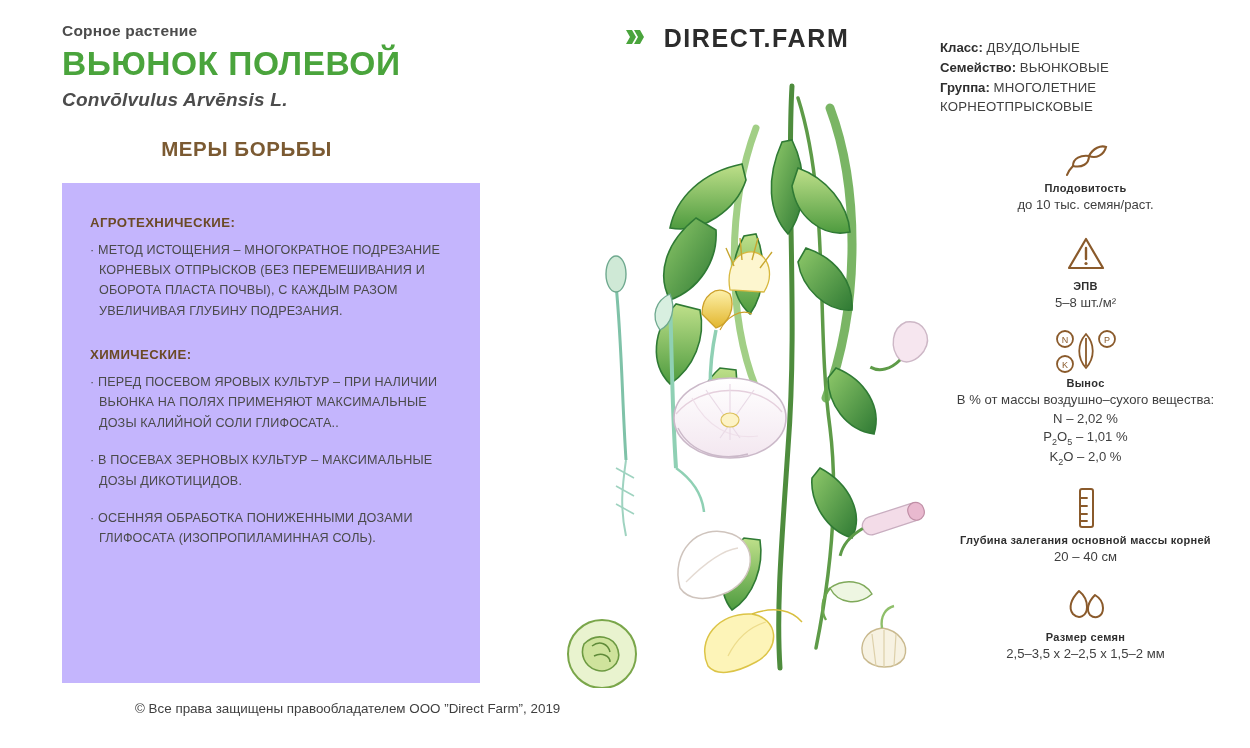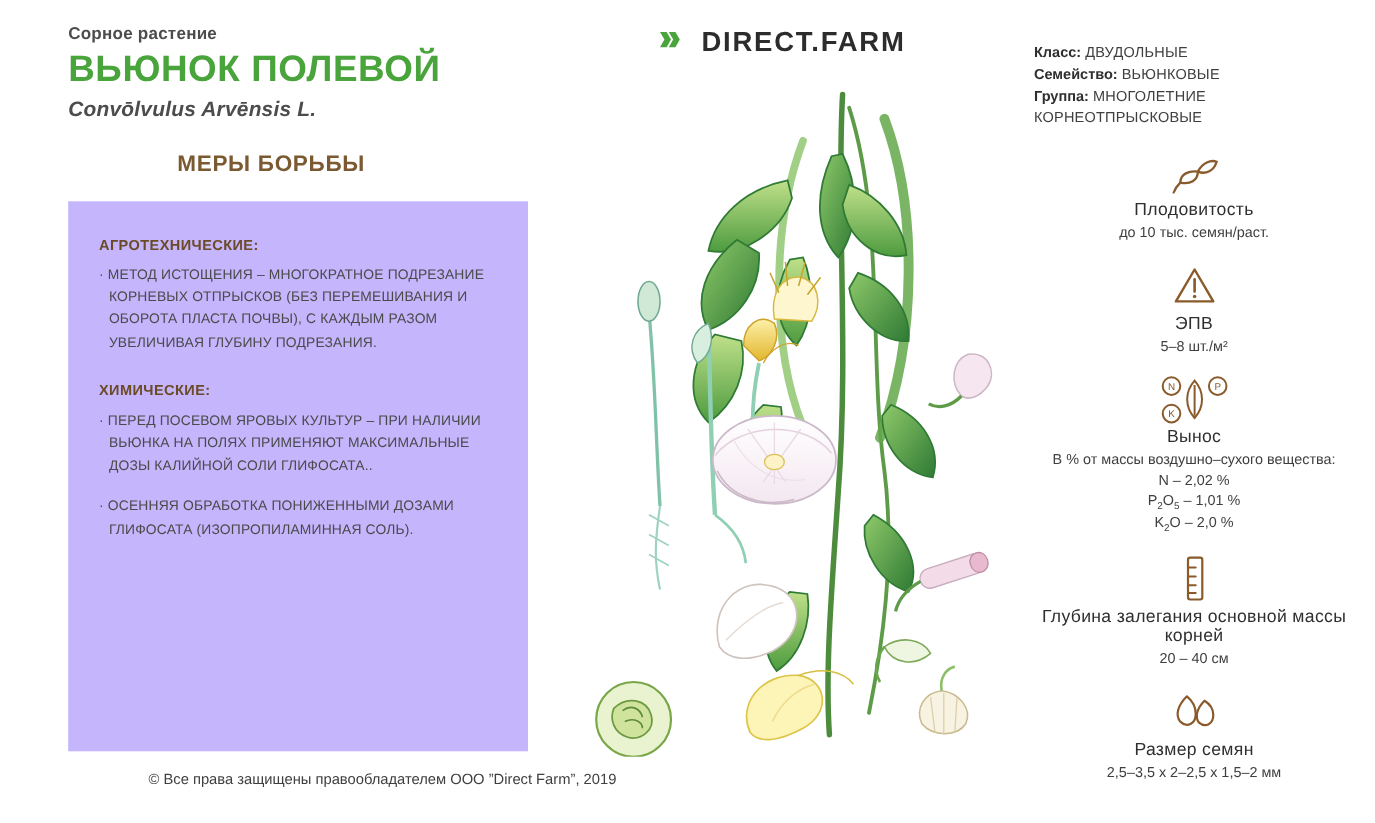--- a/index.html
+++ b/index.html
@@ -75,21 +75,21 @@
     letter-spacing: .15px;
     margin-bottom: 17px;
     padding-left: 9px;
     text-indent: -9px;
   }
   .bullet:last-child { margin-bottom: 0; }
 
   
   .center-col {
     position: absolute;
-    left: 494px; top: 0;
+    left: 520px; top: 0;
     width: 435px; height: 748px; text-align: right;
   }
   .brand {
     display: flex;
     align-items: center;
     justify-content: center;
     gap: 12px;
     margin-top: 24px;
   }
   .brand-mark { display: block; }
@@ -127,22 +127,22 @@
     font-size: 13.2px;
     color: #3f3f3f;
     line-height: 1.5;
   }
   .taxo-row b { color: #2f2f2f; }
   .taxo-val { letter-spacing: .2px; }
 
   .fact { margin-top: 16px; }
   .fact-icon { height: 46px; display: flex; align-items: center; justify-content: center; }
   .fact-title {
-    font-size: 16px;
-    font-weight: normal;
+    font-size: 11px;
+    font-weight: bold;
     color: #2f2f2f;
     margin-top: 3px;
     letter-spacing: .3px;
   }
   .fact-sub {
     font-size: 13.1px;
     color: #3f3f3f;
     line-height: 1.42;
     margin-top: 2px;
   }
@@ -160,20 +160,21 @@
 
   <div class="measures-title">МЕРЫ БОРЬБЫ</div>
 
   <div class="panel">
 
     <div class="sect-head">АГРОТЕХНИЧЕСКИЕ:</div>
     <div class="bullet">· МЕТОД ИСТОЩЕНИЯ – МНОГОКРАТНОЕ ПОДРЕЗАНИЕ КОРНЕВЫХ ОТПРЫСКОВ (БЕЗ ПЕРЕМЕШИВАНИЯ И ОБОРОТА ПЛАСТА ПОЧВЫ), С КАЖДЫМ РАЗОМ УВЕЛИЧИВАЯ ГЛУБИНУ ПОДРЕЗАНИЯ.</div>
 
     <div class="sect-head second">ХИМИЧЕСКИЕ:</div>
     <div class="bullet">· ПЕРЕД ПОСЕВОМ ЯРОВЫХ КУЛЬТУР – ПРИ НАЛИЧИИ ВЬЮНКА НА ПОЛЯХ ПРИМЕНЯЮТ МАКСИМАЛЬНЫЕ ДОЗЫ КАЛИЙНОЙ СОЛИ ГЛИФОСАТА..</div>
+    <div class="bullet">· В ПОСЕВАХ ЗЕРНОВЫХ КУЛЬТУР – МАКСИМАЛЬНЫЕ ДОЗЫ ДИКОТИЦИДОВ.</div>
     <div class="bullet">· ОСЕННЯЯ ОБРАБОТКА ПОНИЖЕННЫМИ ДОЗАМИ ГЛИФОСАТА (ИЗОПРОПИЛАМИННАЯ СОЛЬ).</div>
 
   </div>
 </div>
 
 <div class="center-col">
 
   <div class="brand">
     <span class="brand-mark">
       <svg width="26" height="20" viewBox="0 0 26 20">

